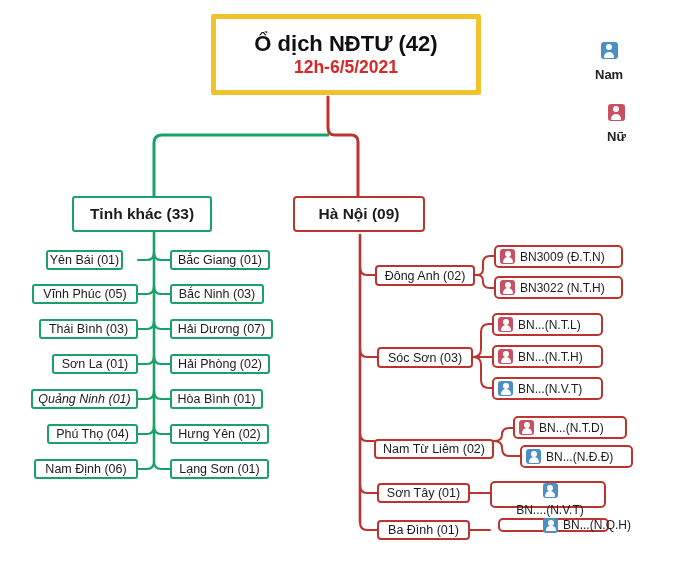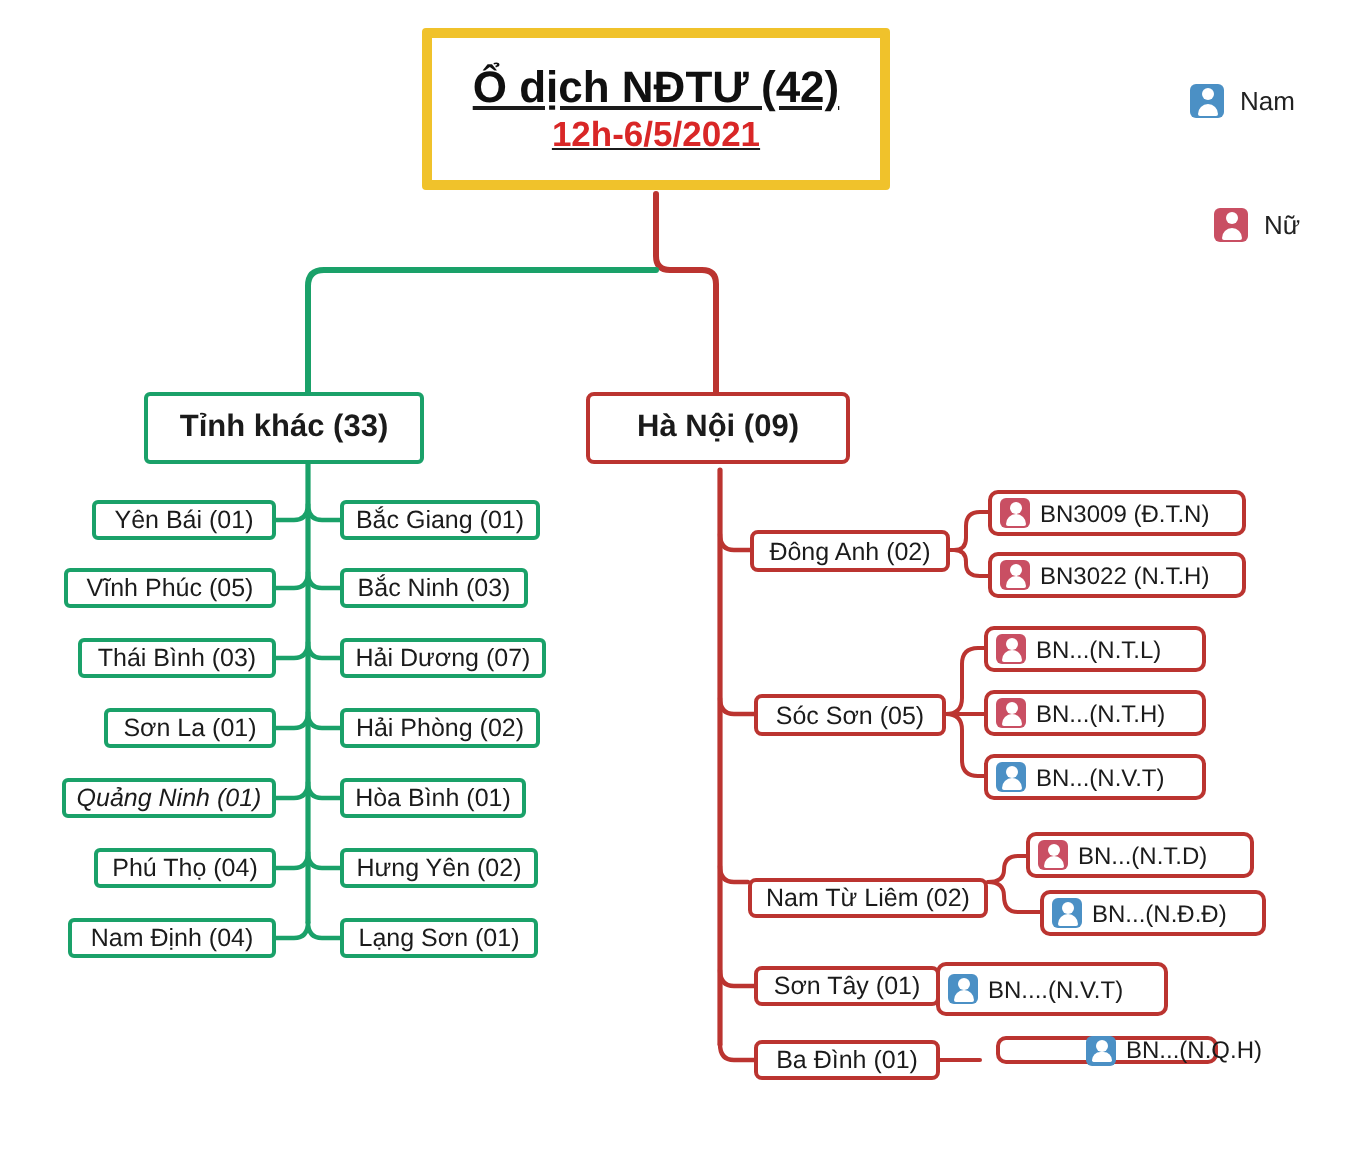--- a/index.html
+++ b/index.html
@@ -21,32 +21,31 @@
     display:flex; align-items:center; justify-content:center;
     font-size:12.5px; color:var(--text); white-space:nowrap;
   }
   .green-node{border:2px solid var(--green); border-radius:3px;}
   .red-node{border:2px solid var(--red); border-radius:4px;}
   .group{font-weight:bold; font-size:15.5px; border-width:2.5px;}
 
   .patient{justify-content:flex-start; gap:5px; padding-left:4px; font-size:12px; border-radius:5px;}
 
   .title-box{
-    position:absolute; left:211px; top:14px; width:234px; height:81px;
+    position:absolute; left:211px; top:14px; width:270px; height:81px;
     border:5px solid var(--yellow); border-radius:2px; background:#fff;
     display:flex; flex-direction:column; align-items:center; justify-content:center;
     box-sizing:border-box;
-    text-decoration:underline;
   }
   .title-main{font-size:22px; font-weight:bold; color:#101010; line-height:1.2;}
   .title-sub{font-size:17.5px; font-weight:bold; color:var(--red_text); line-height:1.2;}
 
   .legend-item{
     position:absolute; display:flex; align-items:center; gap:8px;
-    font-size:13px; font-weight:normal; color:#222;
+    font-size:13px; font-weight:bold; color:#222;flex-direction:column;
   }
 
   .gicon{width:15px; height:15px; border-radius:3px; position:relative; flex:0 0 auto;}
   .gicon::before{
     content:""; position:absolute; left:50%; top:2px; width:6px; height:6px;
     margin-left:-3px; border-radius:50%; background:#fff;
   }
   .gicon::after{
     content:""; position:absolute; left:50%; bottom:1.5px; width:10px; height:5.5px;
     margin-left:-5px; border-radius:5px 5px 1px 1px; background:#fff;
@@ -113,38 +112,38 @@
     <span>Nam</span>
   </div>
   <div class="legend-item" style="left:607px;top:104px;">
     <span class="gicon female"></span>
     <span>Nữ</span>
   </div>
 
   <div class="node green-node group" style="left:72px;top:196px;width:140px;height:36px;">Tỉnh khác (33)</div>
   <div class="node red-node group" style="left:293px;top:196px;width:132px;height:36px;">Hà Nội (09)</div>
 
-  <div class="node green-node" style="left:46px;top:250px;width:92px;height:20px;">Yên Bái (01)</div>
+  <div class="node green-node" style="left:46px;top:250px;width:77px;height:20px;">Yên Bái (01)</div>
   <div class="node green-node" style="left:32px;top:284px;width:106px;height:20px;">Vĩnh Phúc (05)</div>
   <div class="node green-node" style="left:39px;top:319px;width:99px;height:20px;">Thái Bình (03)</div>
   <div class="node green-node" style="left:52px;top:354px;width:86px;height:20px;">Sơn La (01)</div>
   <div class="node green-node" style="left:31px;top:389px;width:107px;height:20px;font-style:italic;">Quảng Ninh (01)</div>
   <div class="node green-node" style="left:47px;top:424px;width:91px;height:20px;">Phú Thọ (04)</div>
-  <div class="node green-node" style="left:34px;top:459px;width:104px;height:20px;">Nam Định (04)</div>
+  <div class="node green-node" style="left:34px;top:459px;width:104px;height:20px;">Nam Định (06)</div>
 
   <div class="node green-node" style="left:170px;top:250px;width:100px;height:20px;">Bắc Giang (01)</div>
   <div class="node green-node" style="left:170px;top:284px;width:94px;height:20px;">Bắc Ninh (03)</div>
   <div class="node green-node" style="left:170px;top:319px;width:103px;height:20px;">Hải Dương (07)</div>
   <div class="node green-node" style="left:170px;top:354px;width:100px;height:20px;">Hải Phòng (02)</div>
   <div class="node green-node" style="left:170px;top:389px;width:93px;height:20px;">Hòa Bình (01)</div>
   <div class="node green-node" style="left:170px;top:424px;width:99px;height:20px;">Hưng Yên (02)</div>
   <div class="node green-node" style="left:170px;top:459px;width:99px;height:20px;">Lạng Sơn (01)</div>
 
   <div class="node red-node" style="left:375px;top:265px;width:100px;height:21px;">Đông Anh (02)</div>
-  <div class="node red-node" style="left:377px;top:347px;width:96px;height:21px;">Sóc Sơn (05)</div>
+  <div class="node red-node" style="left:377px;top:347px;width:96px;height:21px;">Sóc Sơn (03)</div>
   <div class="node red-node" style="left:374px;top:439px;width:120px;height:20px;">Nam Từ Liêm (02)</div>
   <div class="node red-node" style="left:377px;top:483px;width:93px;height:20px;">Sơn Tây (01)</div>
   <div class="node red-node" style="left:377px;top:520px;width:93px;height:20px;">Ba Đình (01)</div>
 
   <div class="node red-node patient" style="left:494px;top:245px;width:129px;height:23px;">
     <span class="gicon female"></span>
     <span>BN3009 (Đ.T.N)</span>
   </div>
   <div class="node red-node patient" style="left:494px;top:276px;width:129px;height:23px;">
     <span class="gicon female"></span>
@@ -163,21 +162,21 @@
     <span>BN...(N.T.D)</span>
   </div>
   <div class="node red-node patient" style="left:492px;top:377px;width:111px;height:23px;">
     <span class="gicon male"></span>
     <span>BN...(N.V.T)</span>
   </div>
   <div class="node red-node patient" style="left:520px;top:445px;width:113px;height:23px;">
     <span class="gicon male"></span>
     <span>BN...(N.Đ.Đ)</span>
   </div>
-  <div class="node red-node patient" style="left:468px;top:481px;width:116px;height:27px;">
+  <div class="node red-node patient" style="left:490px;top:481px;width:116px;height:27px;flex-direction:column;">
     <span class="gicon male"></span>
     <span>BN....(N.V.T)</span>
   </div>
   <div class="node red-node patient" style="left:498px;top:518px;width:111px;height:14px;padding-left:43px;">
     <span class="gicon male"></span>
     <span>BN...(N.Q.H)</span>
   </div>
 
 </div>
 

